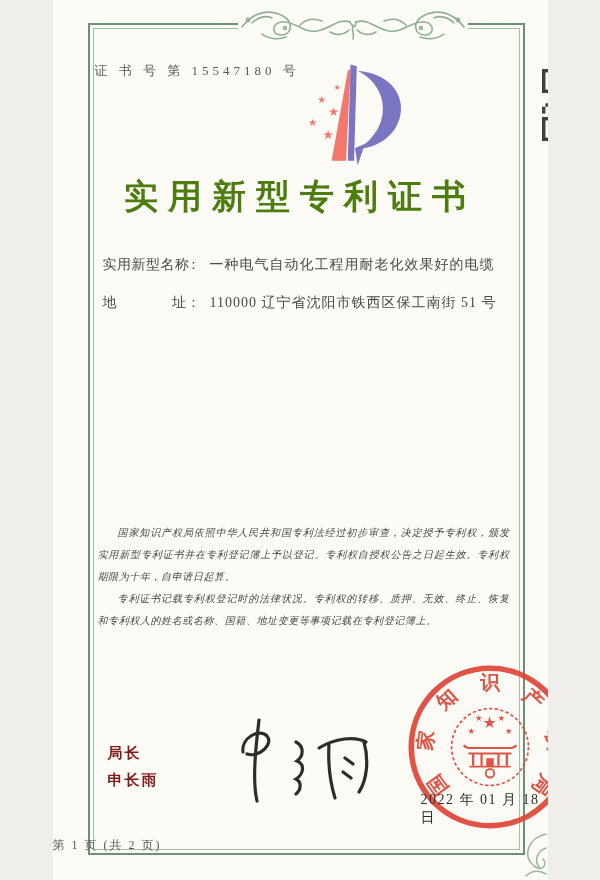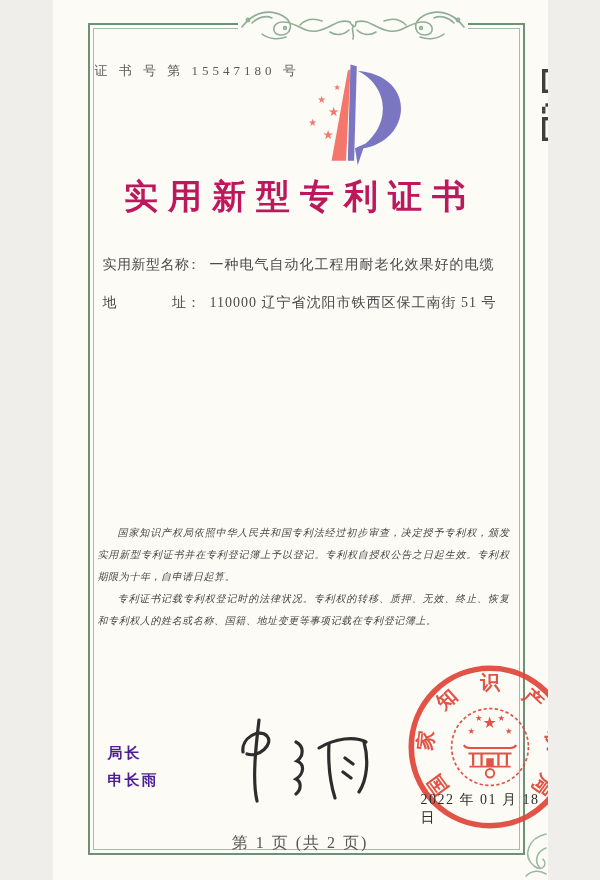--- a/index.html
+++ b/index.html
@@ -10,36 +10,36 @@
   html,body{margin:0;padding:0;}
   body{background:#efeeea;font-family:"Liberation Serif","DejaVu Serif",serif;}
   .stage{position:relative;width:495px;height:880px;background:var(--paper);overflow:hidden;margin:0 auto;}
   .border-outer{position:absolute;left:35px;top:23px;right:23px;bottom:25px;border:2px solid var(--border-green);}
   .border-inner{position:absolute;left:40px;top:28px;right:28px;bottom:30px;border:1px solid var(--border-green-light);}
   .ornament{position:absolute;left:185px;top:1px;width:230px;height:48px;background:var(--paper);}
   .cert-no{position:absolute;left:42px;top:62px;font-size:13px;letter-spacing:4px;color:var(--ink-light);}
   .logo{position:absolute;left:246px;top:60px;width:112px;height:108px;}
   .qr{position:absolute;left:489px;top:69px;width:72px;height:72px;}
   .title{position:absolute;left:0;top:174px;width:100%;margin:0;text-align:center;
-         font-size:34px;font-weight:700;letter-spacing:10px;color:#be185d;}
+         font-size:34px;font-weight:700;letter-spacing:10px;color:#4d7c0f;}
   .fields{position:absolute;left:50px;top:246px;width:505px;font-size:14px;color:#4a4a4a;}
   .frow{line-height:38px;white-space:nowrap;}
   .lbl{display:inline-block;width:84px;text-align:justify;text-align-last:justify;letter-spacing:0.5px;vertical-align:bottom;}
   .val{margin-left:9px;letter-spacing:1px;}
   .pair2{margin-left:44px;}
   .pair2 .lbl2{letter-spacing:0.5px;}
   .body-text{position:absolute;left:45px;right:38px;top:522px;font-size:10px;line-height:22px;
              color:#484848;font-style:italic;letter-spacing:0.6px;text-align:justify;}
   .body-text p{margin:0;text-indent:2em;}
   .signoff{position:absolute;left:55px;top:739px;font-family:"Liberation Sans","DejaVu Sans",sans-serif;
-           font-size:15px;font-weight:600;color:#4c1d95;line-height:27px;letter-spacing:2px;}
+           font-size:15px;font-weight:600;color:#7f1d1d;line-height:27px;letter-spacing:2px;}
   .signature{position:absolute;left:150px;top:710px;width:180px;height:98px;}
   .seal{position:absolute;left:348px;top:658px;width:178px;height:178px;opacity:.92;}
   .seal-date{position:absolute;left:368px;top:791px;font-size:14px;letter-spacing:1.5px;color:#2d2d2d;}
-  .footer{position:absolute;left:0;bottom:26px;width:100%;text-align:center;font-size:16px;
+  .footer{position:absolute;left:0;bottom:26px;width:100%;font-size:12px;
           letter-spacing:2px;color:#565656;}
   .corner-curl{position:absolute;right:0;bottom:0;width:52px;height:52px;}
   svg text.seal-ch{font-size:21px;font-weight:700;fill:var(--seal-red);font-family:"Liberation Serif",serif;}
 </style>
 </head>
 <body>
 
 <div class="stage">
 
   <div class="border-outer"></div>

